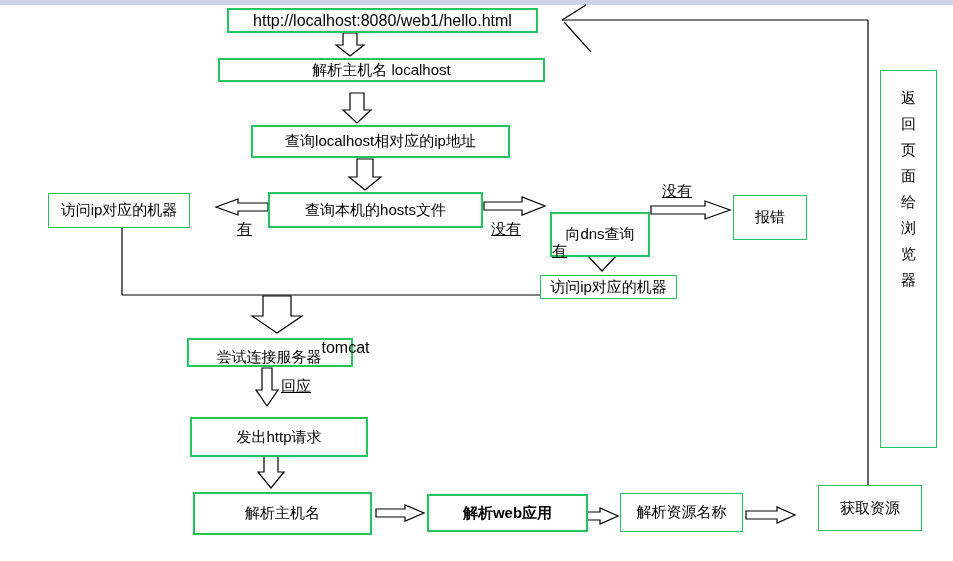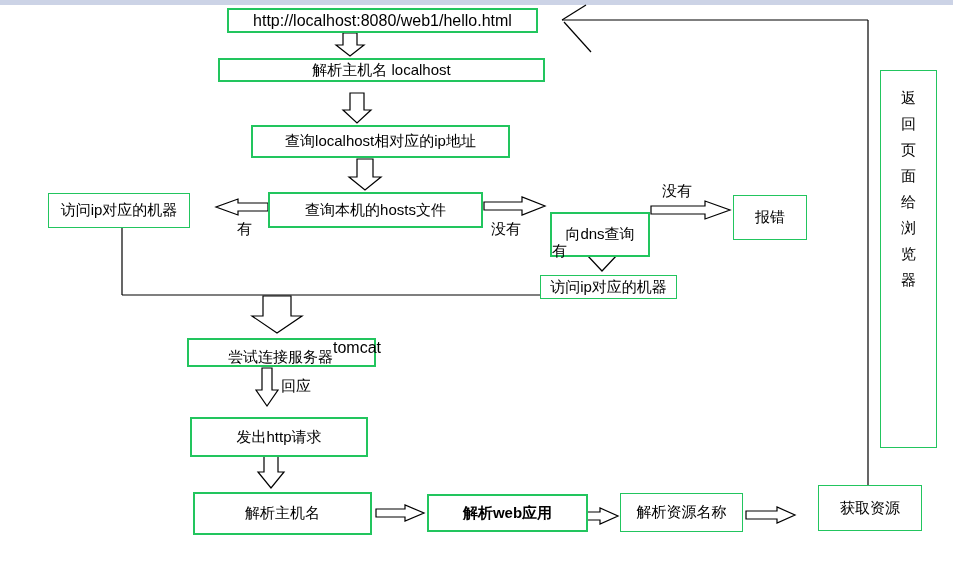--- a/index.html
+++ b/index.html
@@ -29,20 +29,21 @@
     font-size: 15px; line-height: 1.1;
     white-space: nowrap;
     z-index: 2;
   }
   .thin { border-width: 1px; }
   .edge-label {
     position: absolute;
     font-size: 15px;
     z-index: 3;
     white-space: nowrap;
+    text-decoration: underline;
   }
   .url-text { font-size: 16px; }
   .suffix-raised { padding-bottom: 9px; font-size: 16px; }
   .cn-lowered { padding-top: 9px; }
   .vbox { align-items: flex-start; }
   .vtext {
     width: 17px;
     margin: 14px auto 0 auto;
     line-height: 26px;
     font-size: 15px;
@@ -91,21 +92,21 @@
   <div class="box" style="left:268px; top:192px; width:215px; height:36px;">查询本机的hosts文件</div>
 
   <div class="box thin" style="left:48px; top:193px; width:142px; height:35px;">访问ip对应的机器</div>
 
   <div class="box" style="left:550px; top:188px; width:100px; height:45px;margin-top:24px;">向dns查询</div>
 
   <div class="box thin" style="left:733px; top:195px; width:74px; height:45px;">报错</div>
 
   <div class="box thin" style="left:540px; top:275px; width:137px; height:24px;">访问ip对应的机器</div>
 
-  <div class="box" style="left:187px; top:338px; width:189px; height:29px;padding-left:46px;">
+  <div class="box" style="left:187px; top:338px; width:166px; height:29px;padding-left:46px;">
     <span class="cn-lowered">尝试连接服务器</span>
     <span class="suffix-raised">tomcat</span>
   </div>
 
   <div class="box" style="left:190px; top:410px; width:178px; height:40px;margin-top:7px;">发出http请求</div>
 
   <div class="box" style="left:193px; top:492px; width:179px; height:43px;">解析主机名</div>
 
   <div class="box" style="left:427px; top:494px; width:161px; height:38px;font-weight:bold;">解析web应用</div>
 

